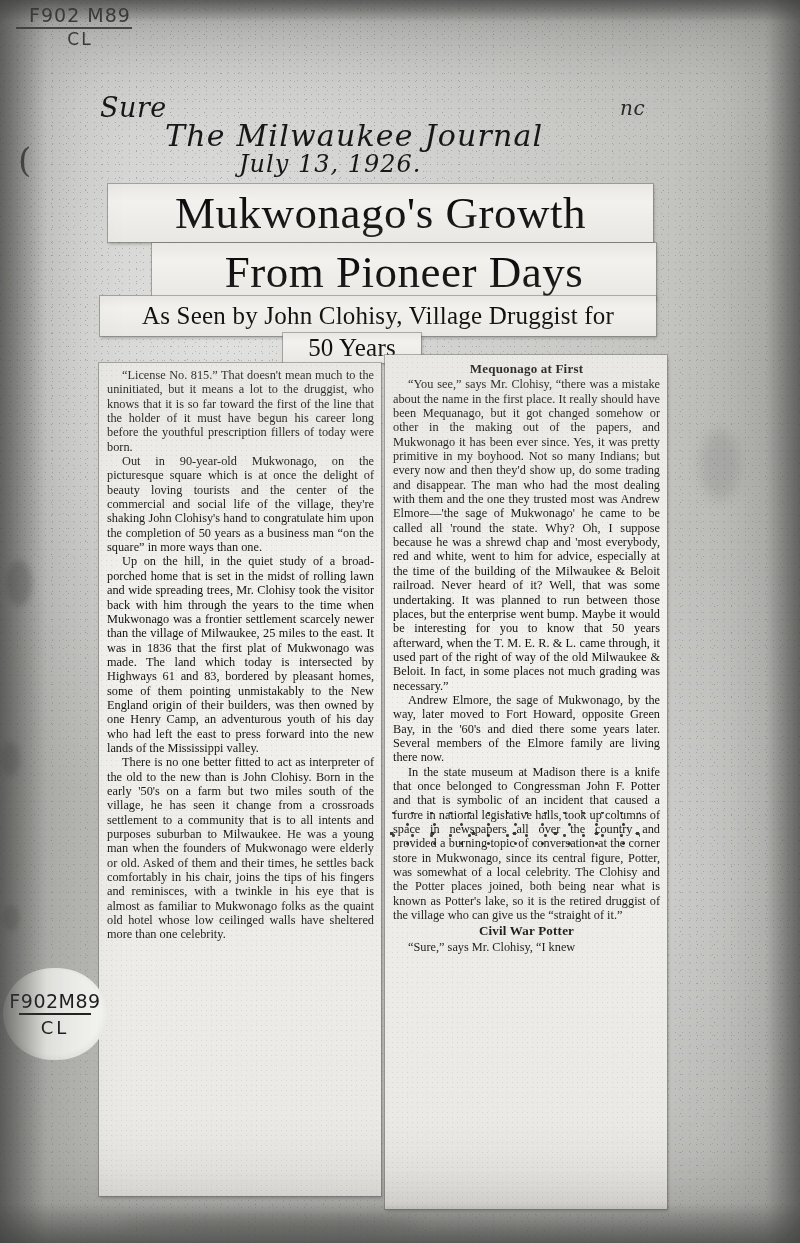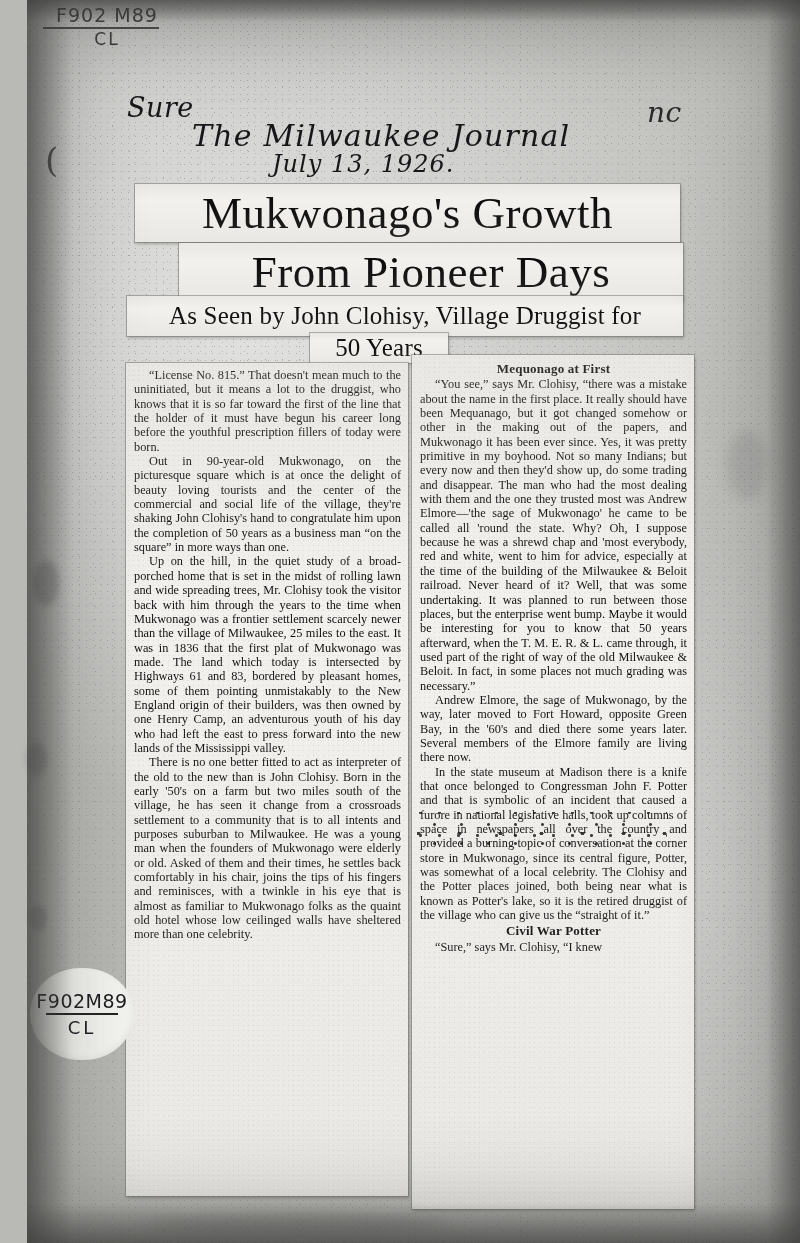--- a/index.html
+++ b/index.html
@@ -10,21 +10,20 @@
     font-family:"Liberation Serif",serif;
   }
 
   
   #page{
     position:absolute;inset:0;
     background:
       radial-gradient(circle at 30% 26%, rgba(255,255,255,.55) 0%, rgba(255,255,255,0) 46%),
       radial-gradient(circle at 78% 70%, rgba(255,255,255,.30) 0%, rgba(255,255,255,0) 42%),
       linear-gradient(180deg,#c2c2bf 0%,#bcbcb9 40%,#b4b4b1 100%);
-    margin-left: 27px;
   }
   
   #grain{
     position:absolute;inset:0;pointer-events:none;opacity:.55;
     background-image:
       radial-gradient(#8d8d8a 0.6px, transparent 0.7px),
       radial-gradient(#9a9a97 0.5px, transparent 0.6px),
       radial-gradient(#7e7e7b 0.5px, transparent 0.6px);
     background-size:7px 7px, 11px 9px, 17px 13px;
     background-position:0 0, 3px 5px, 9px 2px;
@@ -59,22 +58,22 @@
     color:#3a3a3c;font-size:19px;letter-spacing:1px;text-align:center;
     line-height:1.05;
   }
   #callnum-top .rule{
     height:2px;background:#4a4a4c;margin:1px 14px 2px 2px;
   }
   #callnum-top .sub{font-size:17px;letter-spacing:2px;}
 
   #from-label{left:100px;top:92px;font-size:27px;}
   #journal-line{left:165px;top:118px;font-size:30px;letter-spacing:1.2px;}
-  #date-line{left:245px;top:150px;font-size:24px;letter-spacing:1px;}
-  #nc-mark{left:620px;top:96px;font-size:28px;color:#2b2b2e;}
+  #date-line{left:239px;top:150px;font-size:24px;letter-spacing:1px;}
+  #nc-mark{left:620px;top:96px;font-size:20px;color:#2b2b2e;}
   #stray-bracket{left:18px;top:140px;font-size:34px;color:#4b4b4d;font-style:normal;}
 
   
   #callnum-label{
     position:absolute;left:3px;top:968px;width:104px;height:92px;
     background:radial-gradient(ellipse at 50% 48%, #f4f4f1 0 62%, #e3e3df 78%, rgba(210,210,205,.25) 100%);
     border-radius:50%/52%;
     display:flex;flex-direction:column;align-items:center;justify-content:center;
     font-family:"DejaVu Sans",sans-serif;color:#1d1d20;
   }

